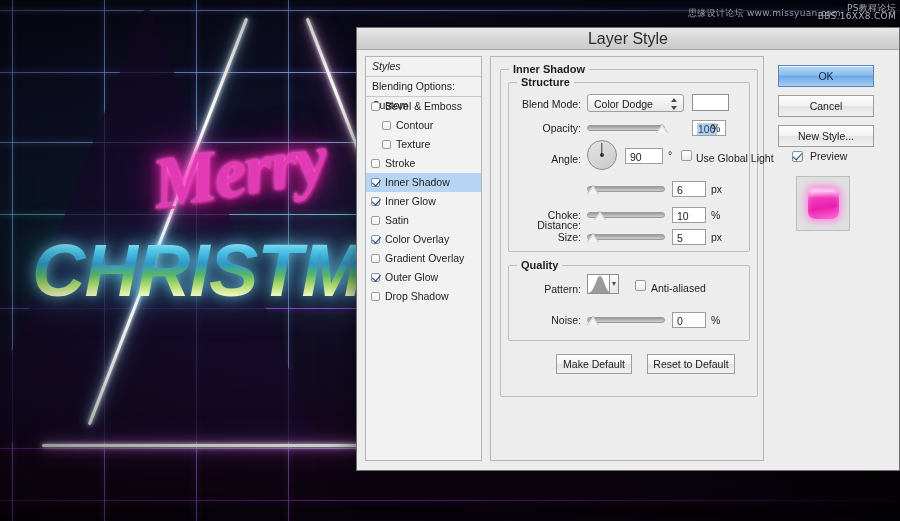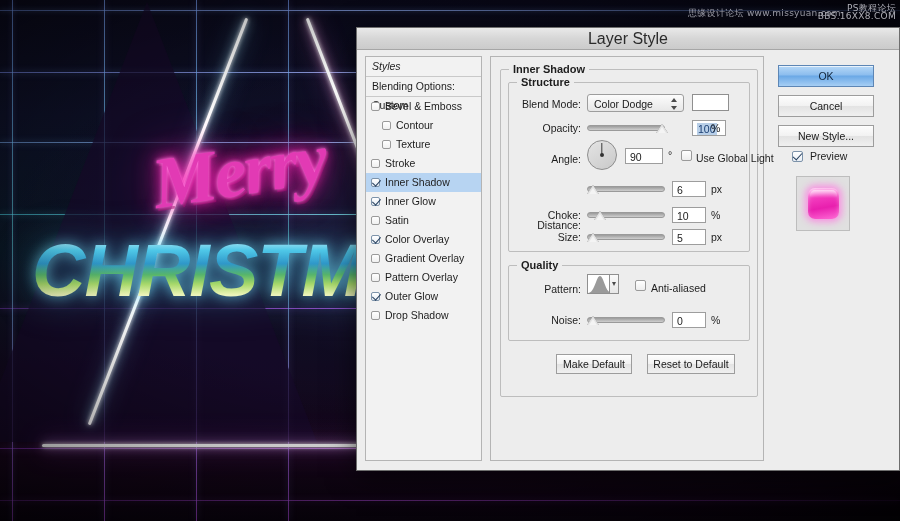--- a/index.html
+++ b/index.html
@@ -372,24 +372,20 @@
           </div>
           <div class="style-row">
             <span class="cb checked"></span>
             <span>Color Overlay</span>
           </div>
           <div class="style-row">
             <span class="cb"></span>
             <span>Gradient Overlay</span>
           </div>
           <div class="style-row">
-            <span class="cb"></span>
-            <span>Pattern Overlay</span>
-          </div>
-          <div class="style-row">
             <span class="cb checked"></span>
             <span>Outer Glow</span>
           </div>
           <div class="style-row">
             <span class="cb"></span>
             <span>Drop Shadow</span>
           </div>
         </div>
     </div>
 

